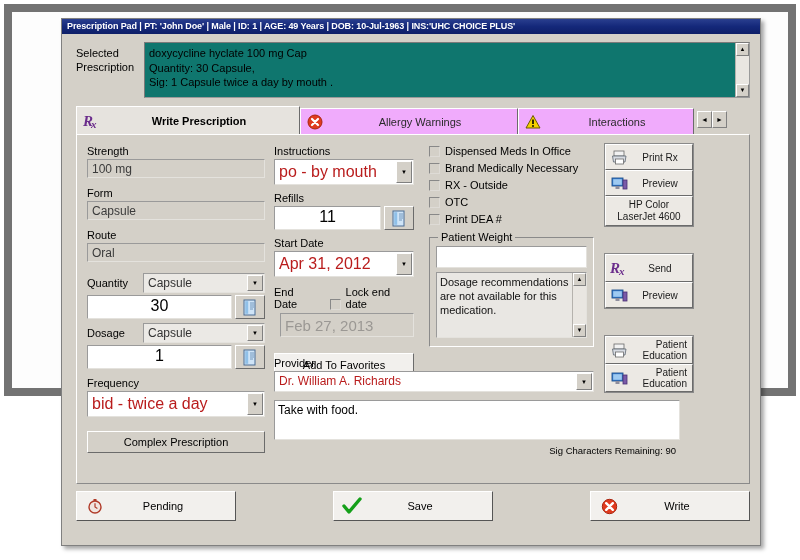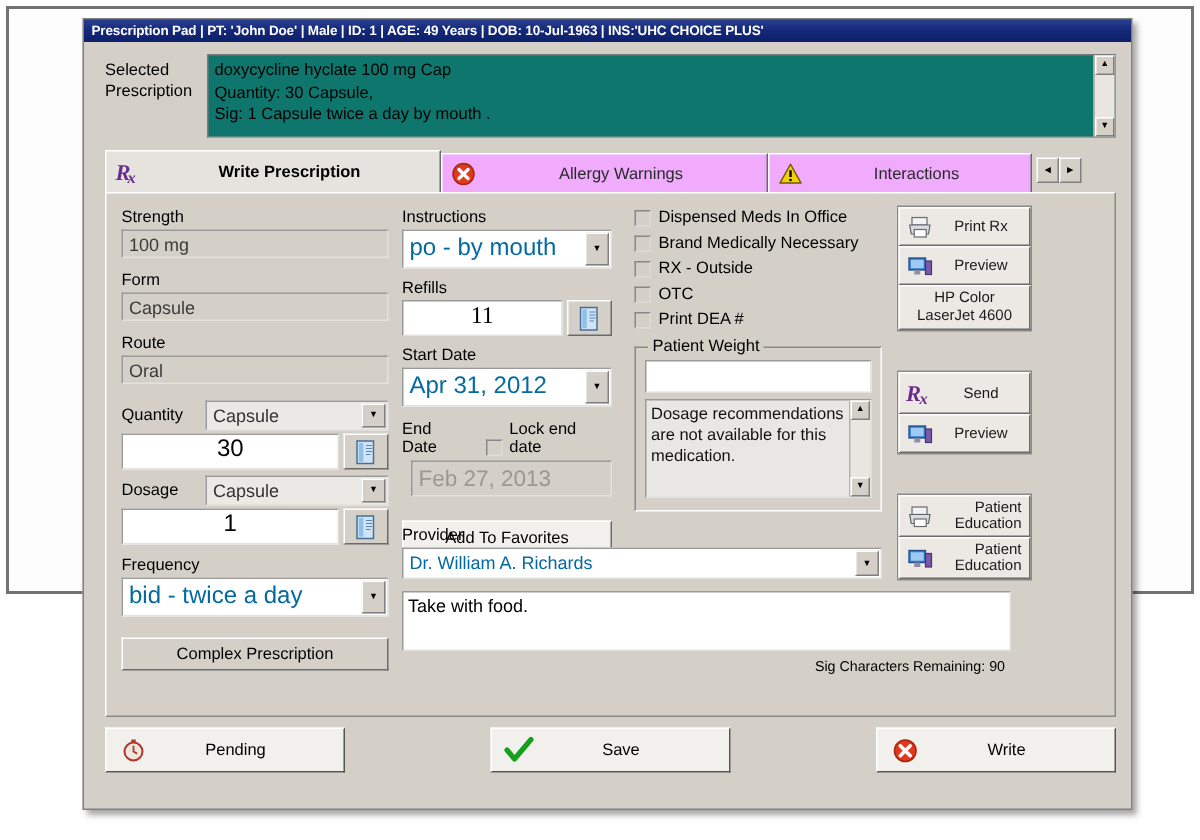--- a/index.html
+++ b/index.html
@@ -8,21 +8,21 @@
     width: 800px; height: 560px;
     font-family: "Liberation Sans", sans-serif;
     overflow: hidden;
   }
   body {
     background: #ffffff;
     padding: 4px;
   }
   .outer-frame {
     width: 792px; height: 392px;
-    border: 2px solid #737373;
+    border: 8px solid #737373;
     background: #fdfdfd;
     position: relative;
   }
   .app-window {
     position: absolute;
     left: 49px; top: 6px;
     width: 700px; height: 528px;
     background: #d4d0c8;
     border: 1px solid #808080;
     box-shadow: 3px 3px 4px rgba(0,0,0,0.35);
@@ -188,21 +188,21 @@
     border: 1px solid #9a9a9a;
     border-right-color: #e4e2dd;
     border-bottom-color: #e4e2dd;
     height: 20px;
     align-items: stretch;
   }
   .combo .cv {
     flex: 1;
     font-size: 12px;
     padding: 1px 4px;
-    color: #0369a1;
+    color: #b91c1c;
     line-height: 16px;
     overflow: hidden;
     white-space: nowrap;
   }
   .combo .carrow {
     width: 16px;
     background: #d4d0c8;
     border: 1px solid #fff;
     border-right-color: #808080;
     border-bottom-color: #808080;
@@ -444,21 +444,21 @@
       </div>
 
       <div style="position:absolute; left:197px; top:10px; width:140px;">
         <div class="lbl">Instructions</div>
         <div class="combo big" style="margin-top:2px;">
           <div class="cv">po - by mouth</div>
           <div class="carrow">▼</div>
         </div>
 
         <div class="lbl" style="margin-top:7px;">Refills</div>
-        <div style="display:flex; margin-top:2px;font-family:Liberation Serif, serif;">
+        <div style="display:flex; margin-top:2px;">
           <div class="numbox" style="flex:1;">11</div>
           <div class="btn-lookup" style="margin-left:3px;">
             <svg width="14" height="17" viewBox="0 0 14 17">
               <rect x="1" y="1" width="11" height="15" fill="#cfe4f7" stroke="#4a6d94" stroke-width="1"></rect>
               <rect x="2.2" y="2.2" width="3" height="12.6" fill="#8fc0e8"></rect>
               <path d="M7 4 H11 M7 6 H11 M7 8 H11 M7 10 H10" stroke="#5a84ad" stroke-width="0.8"></path>
             </svg>
           </div>
         </div>
 

